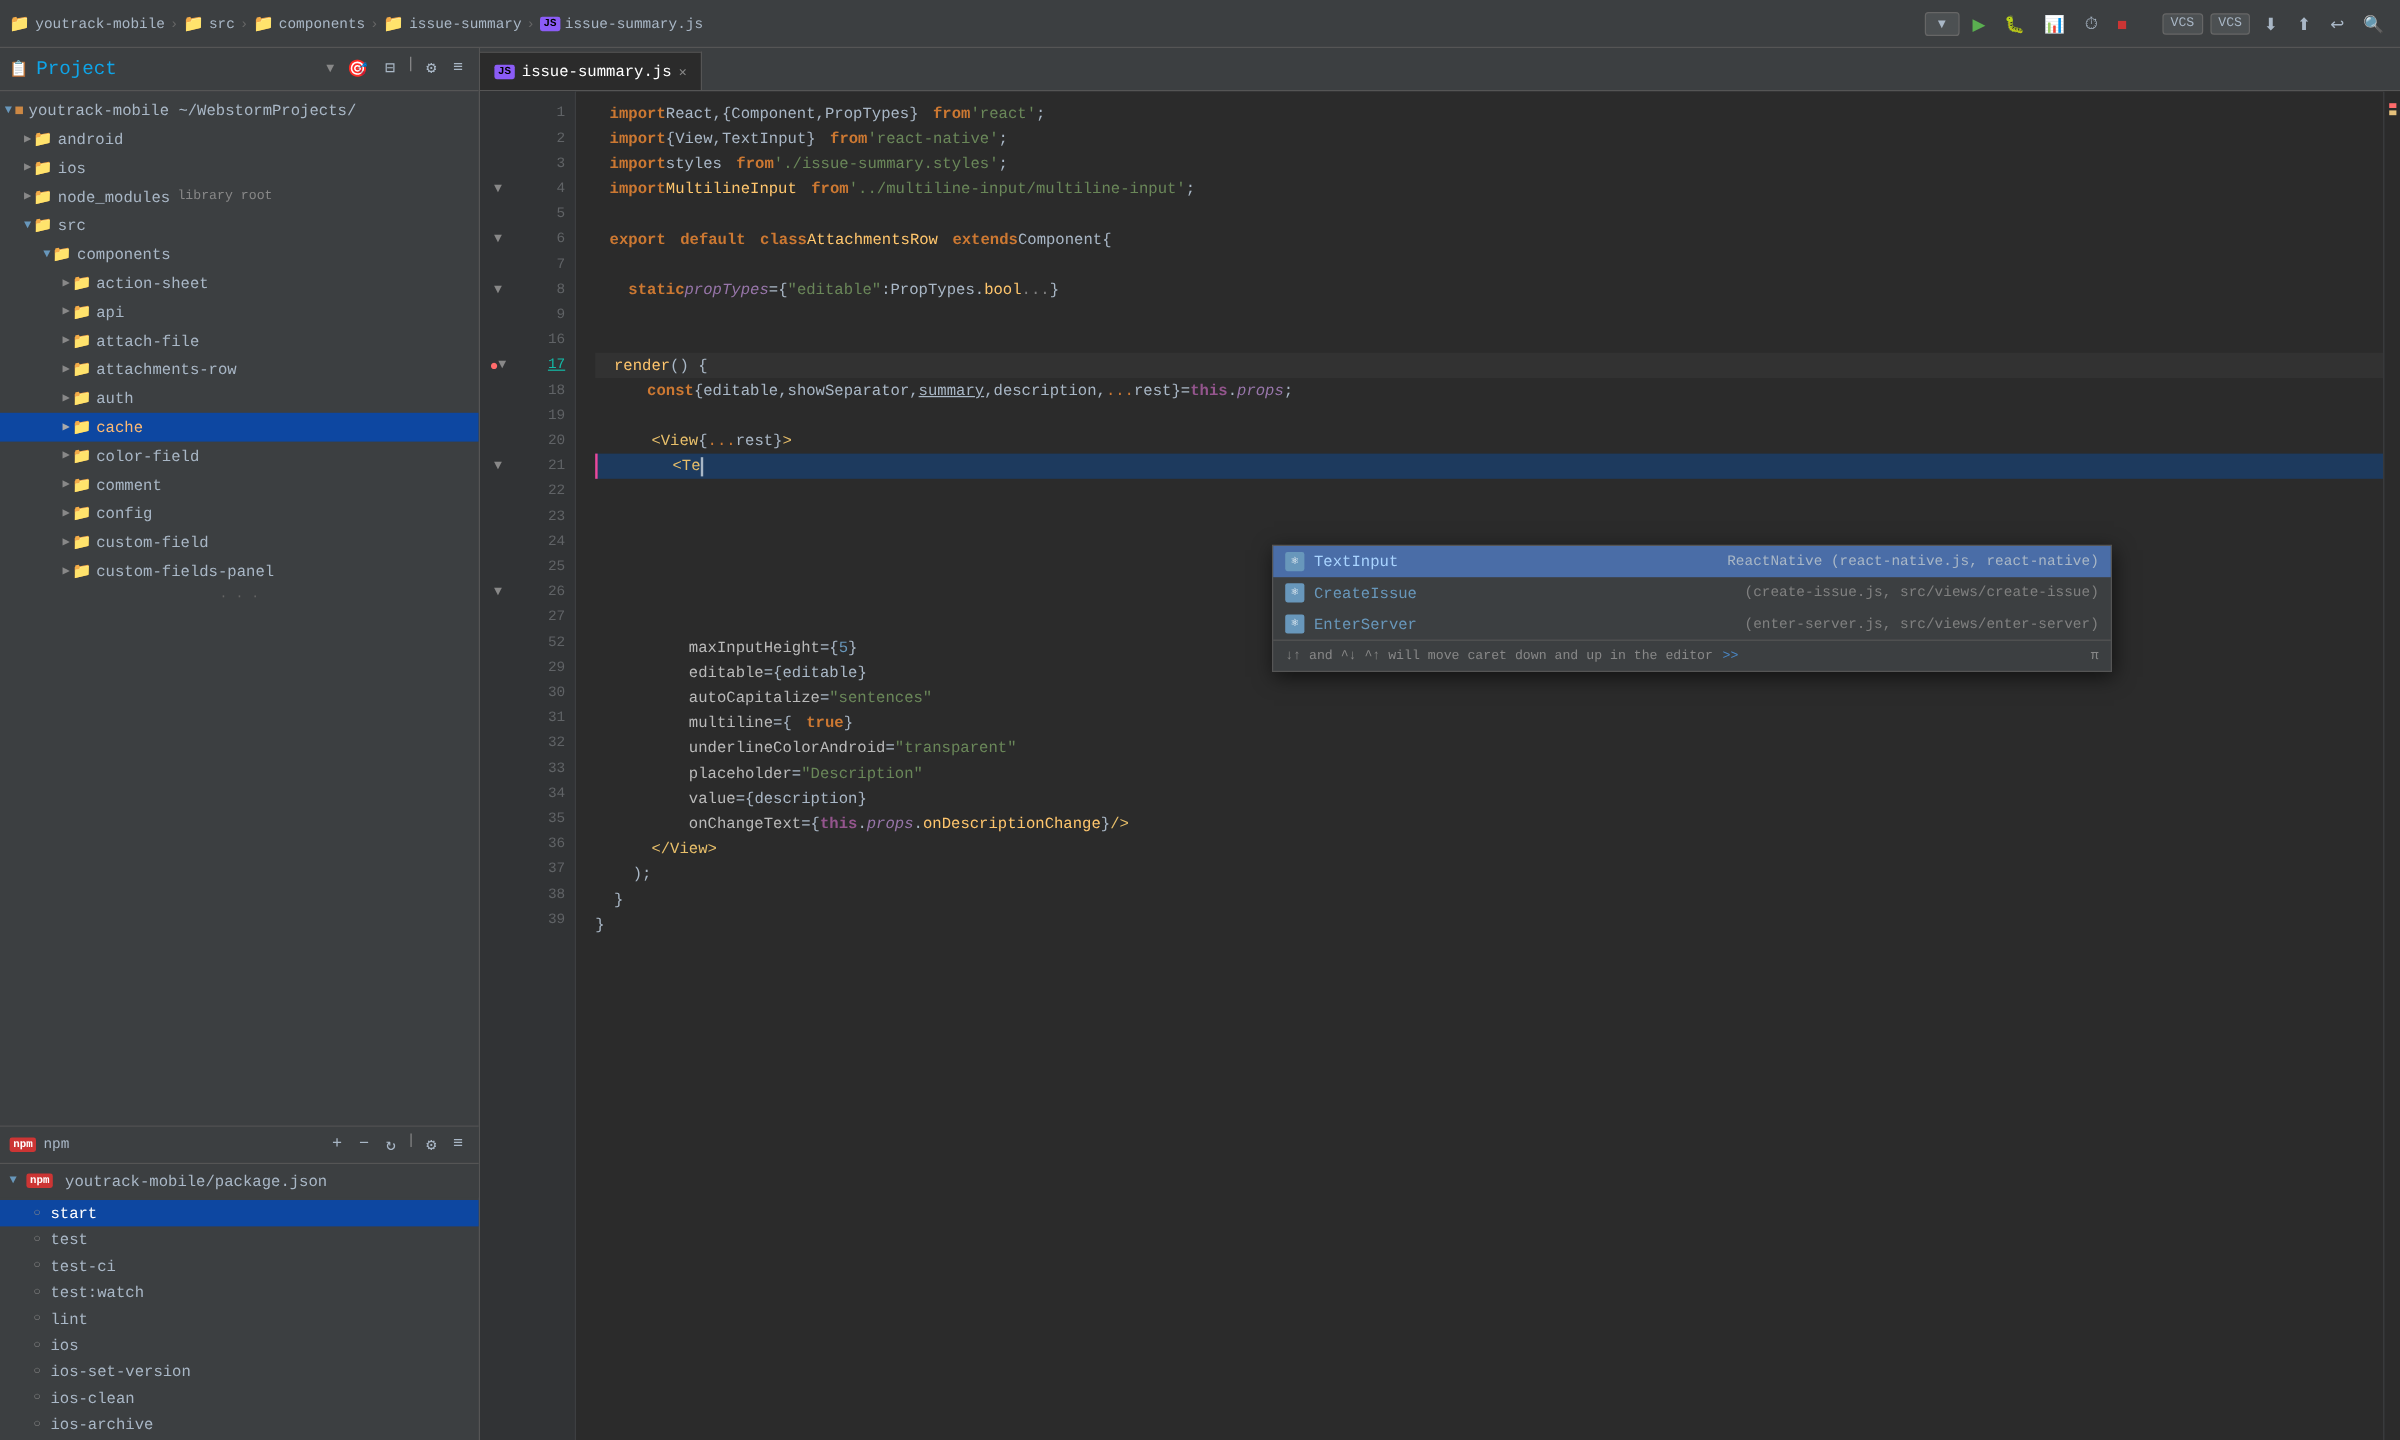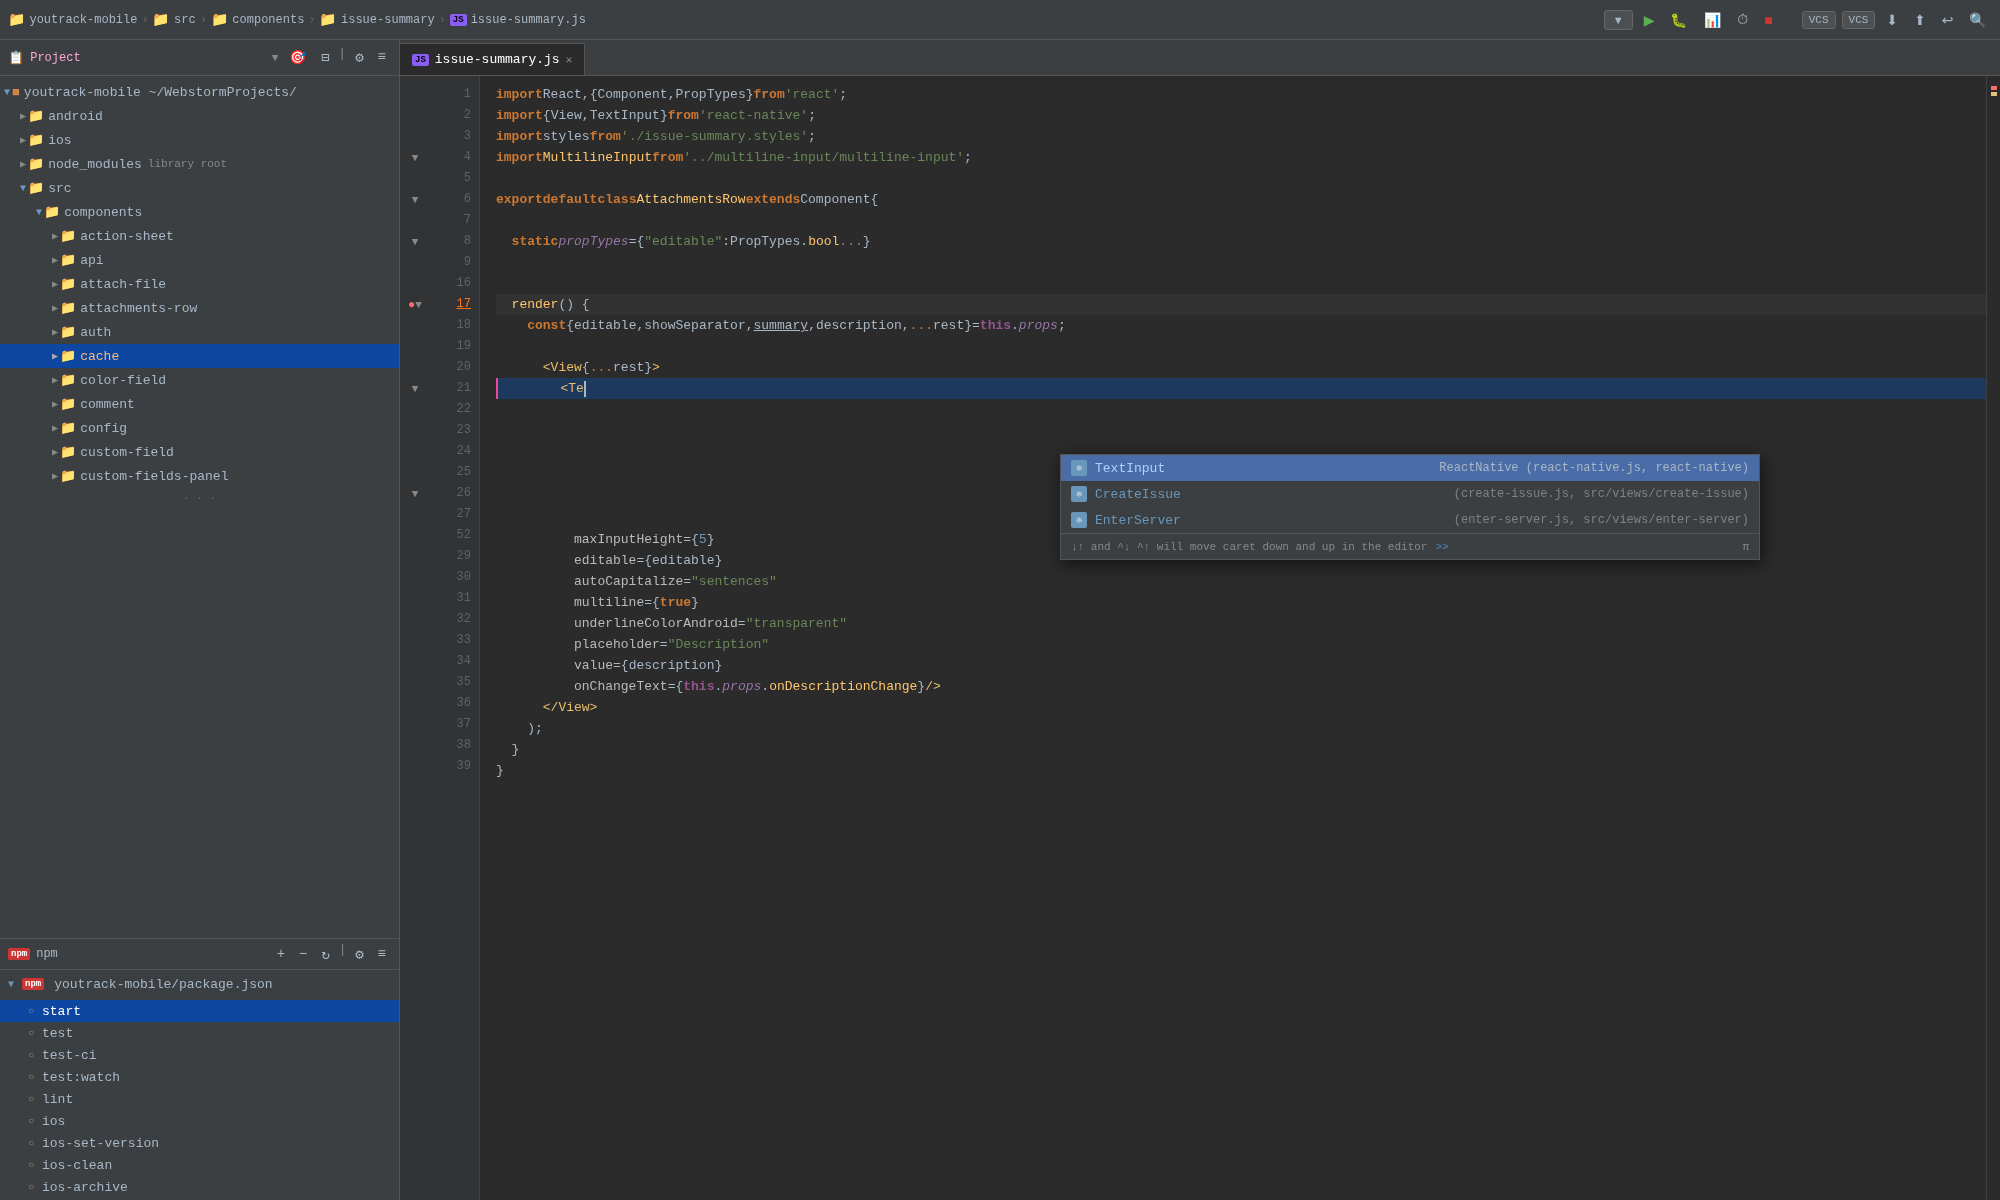--- a/index.html
+++ b/index.html
@@ -91,22 +91,22 @@
     .sidebar-header {
       height: 36px;
       background: #3c3f41;
       display: flex;
       align-items: center;
       padding: 0 8px;
       border-bottom: 1px solid #555;
       gap: 6px;
     }
     .sidebar-title {
-      font-size: 12px;
-      color: #f9a8d4;
+      font-size: 16px;
+      color: #0ea5e9;
       flex: 1;
     }
     .sidebar-header-icons {
       display: flex;
       gap: 4px;
     }
 
     .file-tree {
       flex: 1;
       overflow-y: auto;
@@ -237,21 +237,21 @@
       overflow: hidden;
       flex-shrink: 0;
     }
     .line-number {
       padding-right: 8px;
       height: 21px;
       display: flex;
       align-items: center;
       justify-content: flex-end;
     }
-    .line-number.active { color: #f97316; text-decoration: underline; }
+    .line-number.active { color: #14b8a6; text-decoration: underline; }
 
     .code-content {
       flex: 1;
       overflow: auto;
       padding: 8px 0 8px 16px;
       position: relative;
     }
     .code-content::-webkit-scrollbar { height: 8px; width: 8px; }
     .code-content::-webkit-scrollbar-track { background: #3c3f41; }
     .code-content::-webkit-scrollbar-thumb { background: #555; }
@@ -278,21 +278,21 @@
       height: 21px;
       display: flex;
       align-items: center;
       justify-content: center;
       font-size: 11px;
     }
     .fold-icon { color: #888; cursor: pointer; }
     .breakpoint { color: #ff6b6b; font-size: 12px; }
 
     
-    .kw { color: #cc7832; font-weight: bold; }
+    .kw { color: #cc7832; font-weight: bold; margin-left: 12px; }
     .fn { color: #ffc66d; }
     .str { color: #6a8759; }
     .cls { color: #a9b7c6; }
     .cls2 { color: #ffc66d; }
     .var { color: #a9b7c6; }
     .prop { color: #9876aa; font-style: italic; }
     .num { color: #6897bb; }
     .comment { color: #808080; }
     .jsx-tag { color: #e8bf6a; }
     .attr { color: #bababa; }

